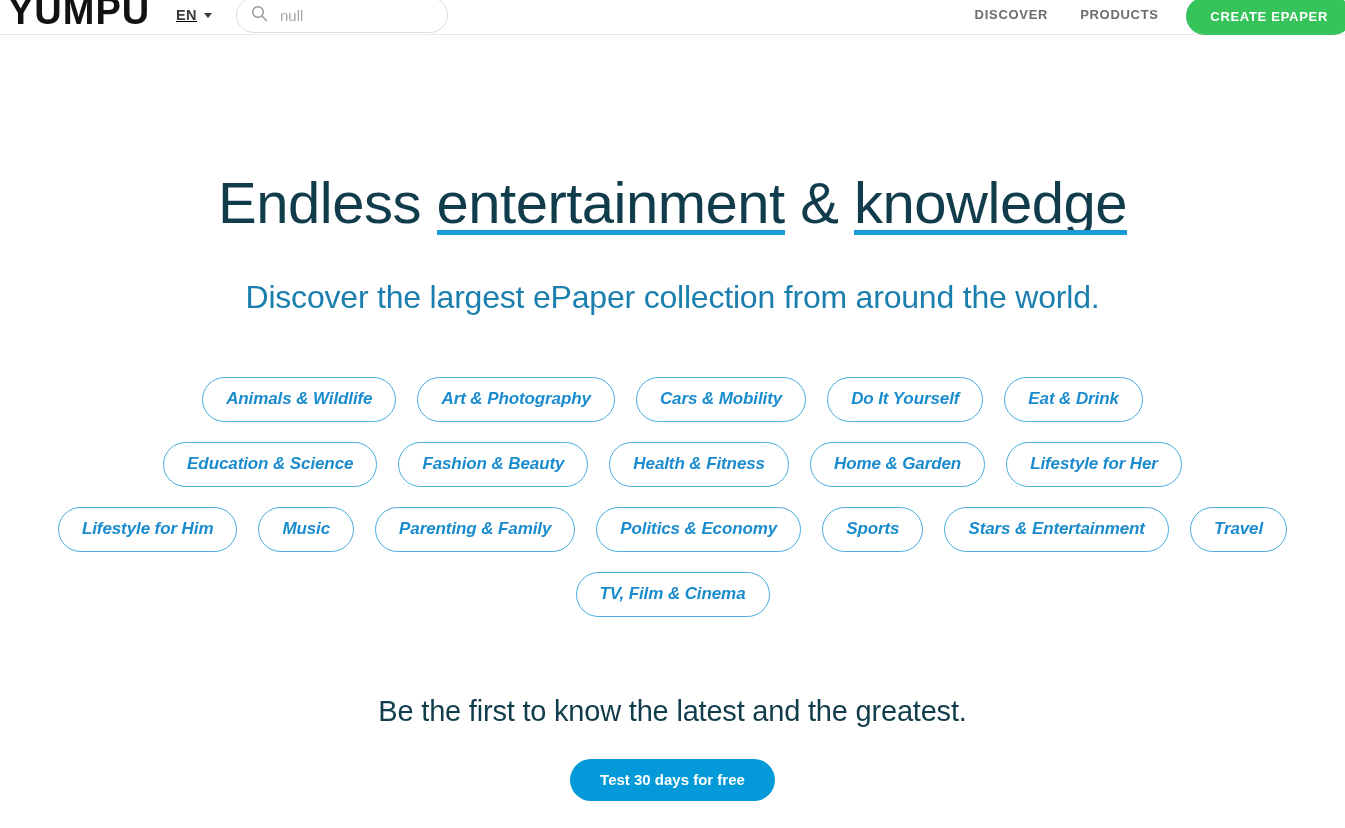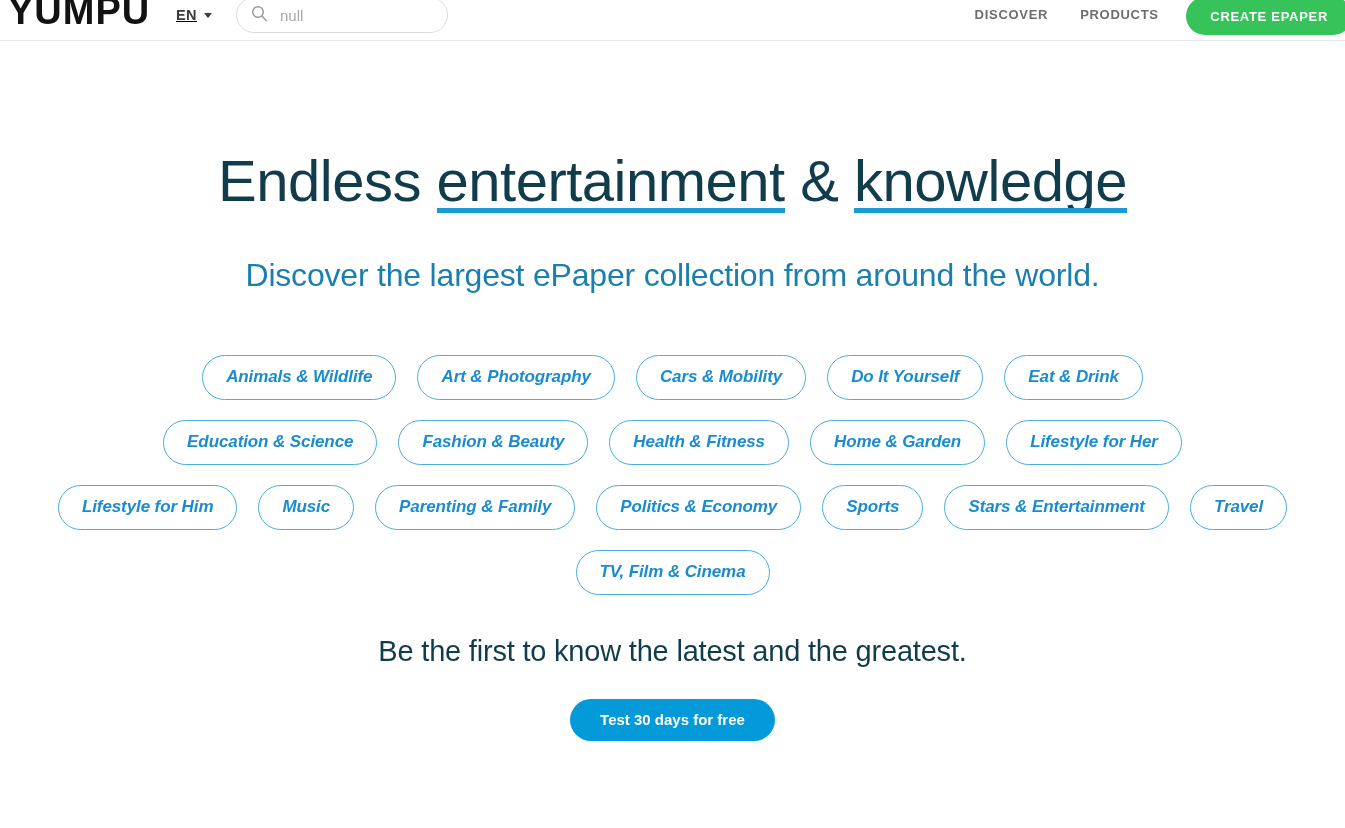--- a/index.html
+++ b/index.html
@@ -11,21 +11,21 @@
     height: 828px;
     background: #ffffff;
     font-family: "Liberation Sans", sans-serif;
     overflow: hidden;
   }
 
   
   .header {
     position: relative;
     width: 100%;
-    height: 41px;
+    height: 35px;
     background: #ffffff;
     border-bottom: 1px solid #e8e8e8;
     display: flex;
     align-items: center;
     overflow: visible;
   }
   .brand {
     position: absolute;
     left: 8px;
     top: -8px;
@@ -131,20 +131,21 @@
     font-size: 58px;
     font-weight: normal;
     color: #113c4c;
     letter-spacing: -0.5px;
     line-height: 1.15;
     white-space: nowrap;
   }
   .uline {
     position: relative;
     display: inline-block;
+    margin-top: 28px;
   }
   .uline::after {
     content: "";
     position: absolute;
     left: 0;
     right: 0;
     bottom: 2px;
     height: 5px;
     background: #1a9ad6;
   }
@@ -186,21 +187,21 @@
     letter-spacing: -0.1px;
     display: flex;
     align-items: center;
     justify-content: center;
     white-space: nowrap;
     cursor: pointer;
   }
 
   
   .bottom {
-    margin-top: 40px;
+    margin-top: 78px;
     text-align: center;
   }
   .bottom-title {
     margin: 0;
     font-size: 29px;
     font-weight: normal;
     color: #113c4c;
     letter-spacing: -0.2px;
     white-space: nowrap;
   }

